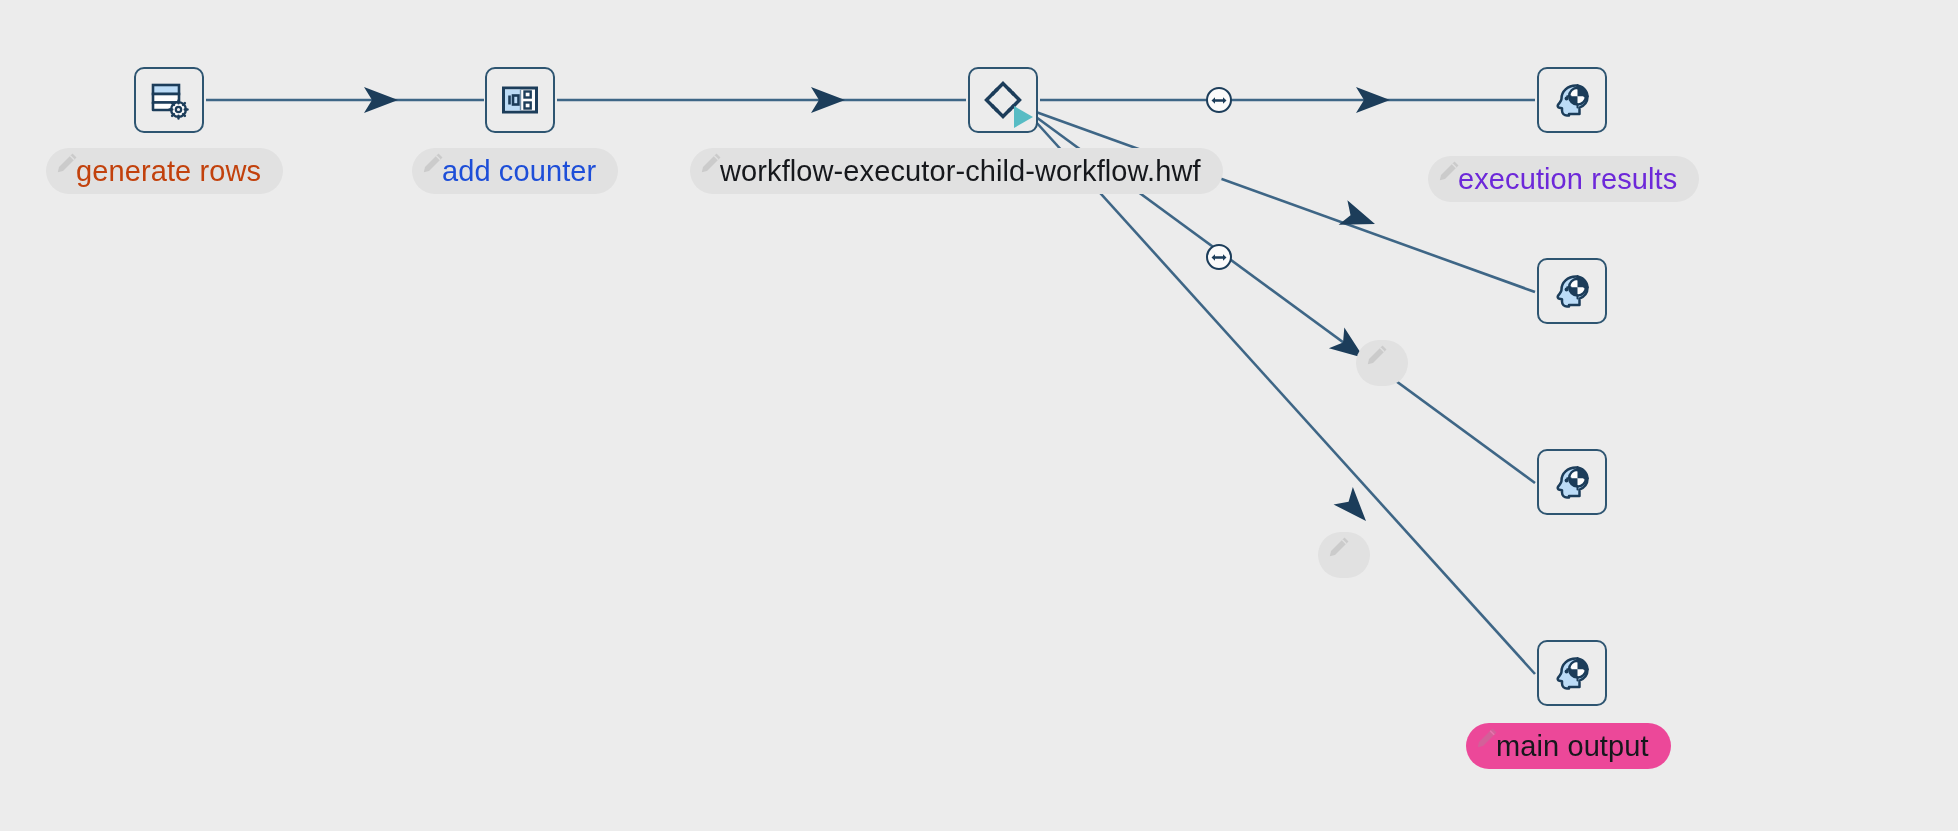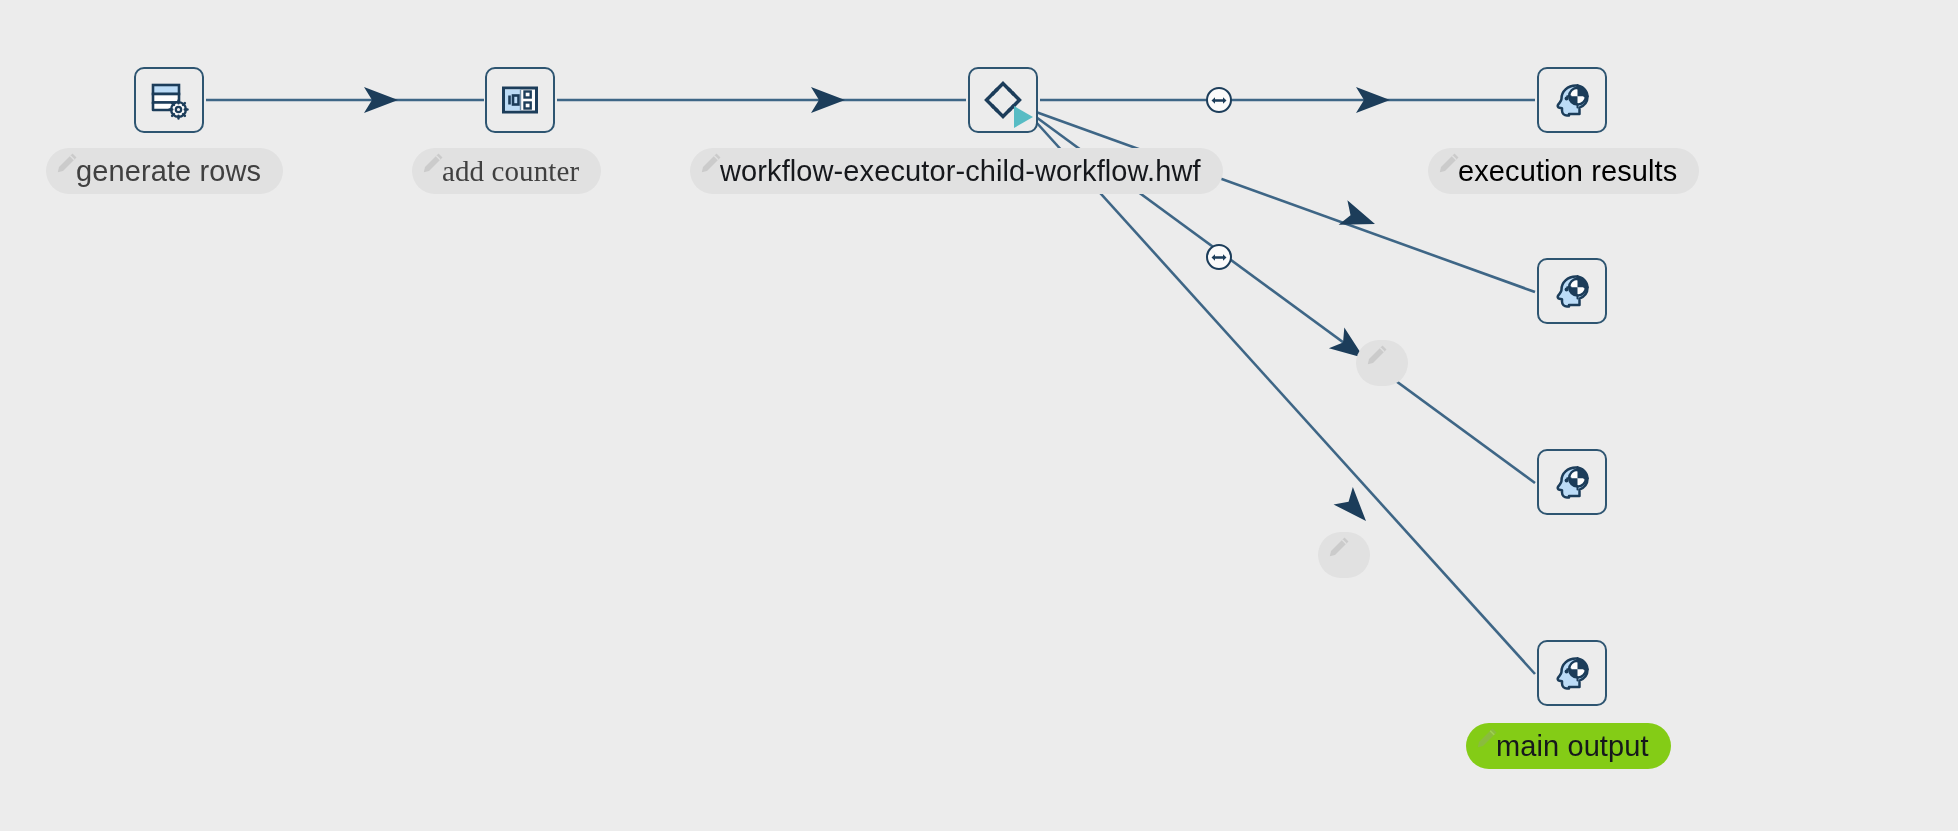--- a/index.html
+++ b/index.html
@@ -143,21 +143,21 @@
         <line x1="-9" y1="0" x2="-6.3" y2="0"></line>
         <line x1="9" y1="0" x2="6.3" y2="0"></line>
         <line x1="-6.4" y1="-6.4" x2="-4.5" y2="-4.5"></line>
         <line x1="6.4" y1="6.4" x2="4.5" y2="4.5"></line>
         <line x1="-6.4" y1="6.4" x2="-4.5" y2="4.5"></line>
         <line x1="6.4" y1="-6.4" x2="4.5" y2="-4.5"></line>
       </g>
     </g>
   </svg>
       </div>
-      <div class="node-label" style="left: 46px; top: 148px; background: rgb(225, 225, 225); color: #404040; justify-content: flex-end;">
+      <div class="node-label" style="left: 46px; top: 148px; background: rgb(225, 225, 225); color: #c2410c; justify-content: flex-end;">
         <svg width="22" height="22" viewBox="0 0 22 22" class="pencil-badge">
     <path d="M 16.5 1.5 L 20.5 5.5 L 7 19 L 1.8 20.2 L 3 15 Z" fill="#9a9a9a"></path>
     <path d="M 14.2 3.8 L 18.2 7.8" stroke="#e1e1e1" stroke-width="1.4"></path>
   </svg>
         <span class="label-text">generate rows</span>
       </div>
       <div class="node" style="left: 485px; top: 67px; border-color: rgb(46, 85, 113); background: rgb(236, 236, 236);">
         <svg width="42" height="42" viewBox="0 0 42 42">
     <rect x="4.5" y="9" width="33" height="24" fill="#fdfdfd" stroke="#1c3d5a" stroke-width="3"></rect>
     <rect x="6" y="10.5" width="15.5" height="21" fill="#bcdcf7"></rect>
@@ -165,21 +165,21 @@
       <line x1="10.5" y1="16.5" x2="10.5" y2="25.5"></line>
       <rect x="14" y="16.5" width="5.5" height="9"></rect>
     </g>
     <line x1="21.5" y1="10.5" x2="21.5" y2="31.5" stroke="#6d8ca6" stroke-width="1.4"></line>
     <g stroke="#1c3d5a" stroke-width="2.4" fill="none">
       <rect x="25.5" y="12.5" width="6.2" height="6"></rect>
       <rect x="25.5" y="23.5" width="6.2" height="6"></rect>
     </g>
   </svg>
       </div>
-      <div class="node-label" style="left: 412px; top: 148px; background: rgb(225, 225, 225); color: #404040; font-family: Liberation Serif, serif;">
+      <div class="node-label" style="left: 412px; top: 148px; background: rgb(225, 225, 225); color: #1d4ed8;">
         <svg width="22" height="22" viewBox="0 0 22 22" class="pencil-badge">
     <path d="M 16.5 1.5 L 20.5 5.5 L 7 19 L 1.8 20.2 L 3 15 Z" fill="#9a9a9a"></path>
     <path d="M 14.2 3.8 L 18.2 7.8" stroke="#e1e1e1" stroke-width="1.4"></path>
   </svg>
         <span class="label-text">add counter</span>
       </div>
       <div class="node" style="left: 968px; top: 67px; border-color: rgb(46, 85, 113); background: rgb(236, 236, 236);">
         <svg width="44" height="44" viewBox="0 0 44 44">
     <g fill="none" stroke="#1c3d5a" stroke-width="3.4" stroke-linecap="square" stroke-linejoin="miter">
       <path d="M 22 5.5 L 15.5 12 M 22 5.5 L 28.5 12"></path>
@@ -209,21 +209,21 @@
     <path d="M 26.5 17.2 L 26.5 8.8 A 8.4 8.4 0 0 1 34.9 17.2 Z" fill="#1c3d5a"></path>
     <path d="M 26.5 17.2 L 26.5 25.6 A 8.4 8.4 0 0 1 18.1 17.2 Z" fill="#1c3d5a"></path>
     <g stroke="#1c3d5a" stroke-width="2" stroke-linecap="round">
       <line x1="26.5" y1="6" x2="26.5" y2="9.4"></line>
       <line x1="26.5" y1="25" x2="26.5" y2="28.4"></line>
       <line x1="16.2" y1="17.2" x2="19.6" y2="17.2"></line>
       <line x1="33.4" y1="17.2" x2="36.8" y2="17.2"></line>
     </g>
   </svg>
       </div>
-      <div class="node-label" style="left: 1428px; top: 148px; background: rgb(225, 225, 225); color: #000000;">
+      <div class="node-label" style="left: 1428px; top: 156px; background: rgb(225, 225, 225); color: #6d28d9;">
         <svg width="22" height="22" viewBox="0 0 22 22" class="pencil-badge">
     <path d="M 16.5 1.5 L 20.5 5.5 L 7 19 L 1.8 20.2 L 3 15 Z" fill="#9a9a9a"></path>
     <path d="M 14.2 3.8 L 18.2 7.8" stroke="#e1e1e1" stroke-width="1.4"></path>
   </svg>
         <span class="label-text">execution results</span>
       </div>
       <div class="node" style="left: 1537px; top: 258px; border-color: rgb(46, 85, 113); background: rgb(236, 236, 236);">
         <svg width="42" height="42" viewBox="0 0 42 42">
     <path d="M 25 6.5 C 16.5 6.5 10.5 12.5 10.5 19.5 C 10.5 21.6 9.6 22.7 7.3 25.4 C 6.2 26.7 6.6 28.4 8.3 28.7 L 11 29.2 L 11 31.5 C 11 34.3 13.2 36.4 16 36.4 L 18 36.4 L 18 35 L 28.5 35 L 28.5 28.6 C 33.5 26.6 36.5 22.3 36.5 17.8 C 36.5 11.6 31.5 6.5 25 6.5 Z" fill="#bcdcf7" stroke="#1c3d5a" stroke-width="2.5" stroke-linejoin="round"></path>
     <circle cx="15.5" cy="19.5" r="1.9" fill="#1c3d5a"></circle>
@@ -273,21 +273,21 @@
     <path d="M 26.5 17.2 L 26.5 8.8 A 8.4 8.4 0 0 1 34.9 17.2 Z" fill="#1c3d5a"></path>
     <path d="M 26.5 17.2 L 26.5 25.6 A 8.4 8.4 0 0 1 18.1 17.2 Z" fill="#1c3d5a"></path>
     <g stroke="#1c3d5a" stroke-width="2" stroke-linecap="round">
       <line x1="26.5" y1="6" x2="26.5" y2="9.4"></line>
       <line x1="26.5" y1="25" x2="26.5" y2="28.4"></line>
       <line x1="16.2" y1="17.2" x2="19.6" y2="17.2"></line>
       <line x1="33.4" y1="17.2" x2="36.8" y2="17.2"></line>
     </g>
   </svg>
       </div>
-      <div class="node-label" style="left: 1466px; top: 723px; background: #84cc16; color: rgb(22, 24, 28);">
+      <div class="node-label" style="left: 1466px; top: 723px; background: #ec4899; color: rgb(22, 24, 28);">
         <svg width="22" height="22" viewBox="0 0 22 22" class="pencil-badge">
     <path d="M 16.5 1.5 L 20.5 5.5 L 7 19 L 1.8 20.2 L 3 15 Z" fill="#9a9a9a"></path>
     <path d="M 14.2 3.8 L 18.2 7.8" stroke="#e1e1e1" stroke-width="1.4"></path>
   </svg>
         <span class="label-text">main output</span>
       </div>
     </div>
 
 </div>
 

